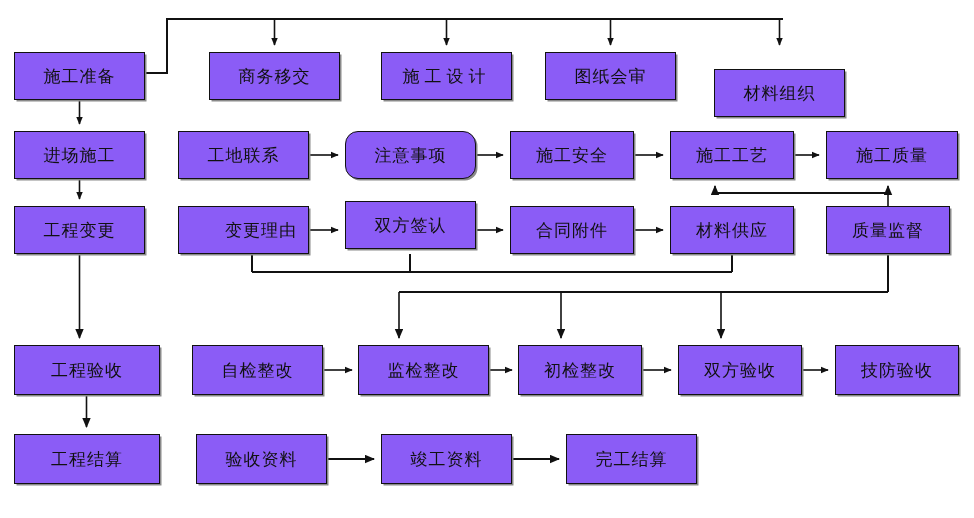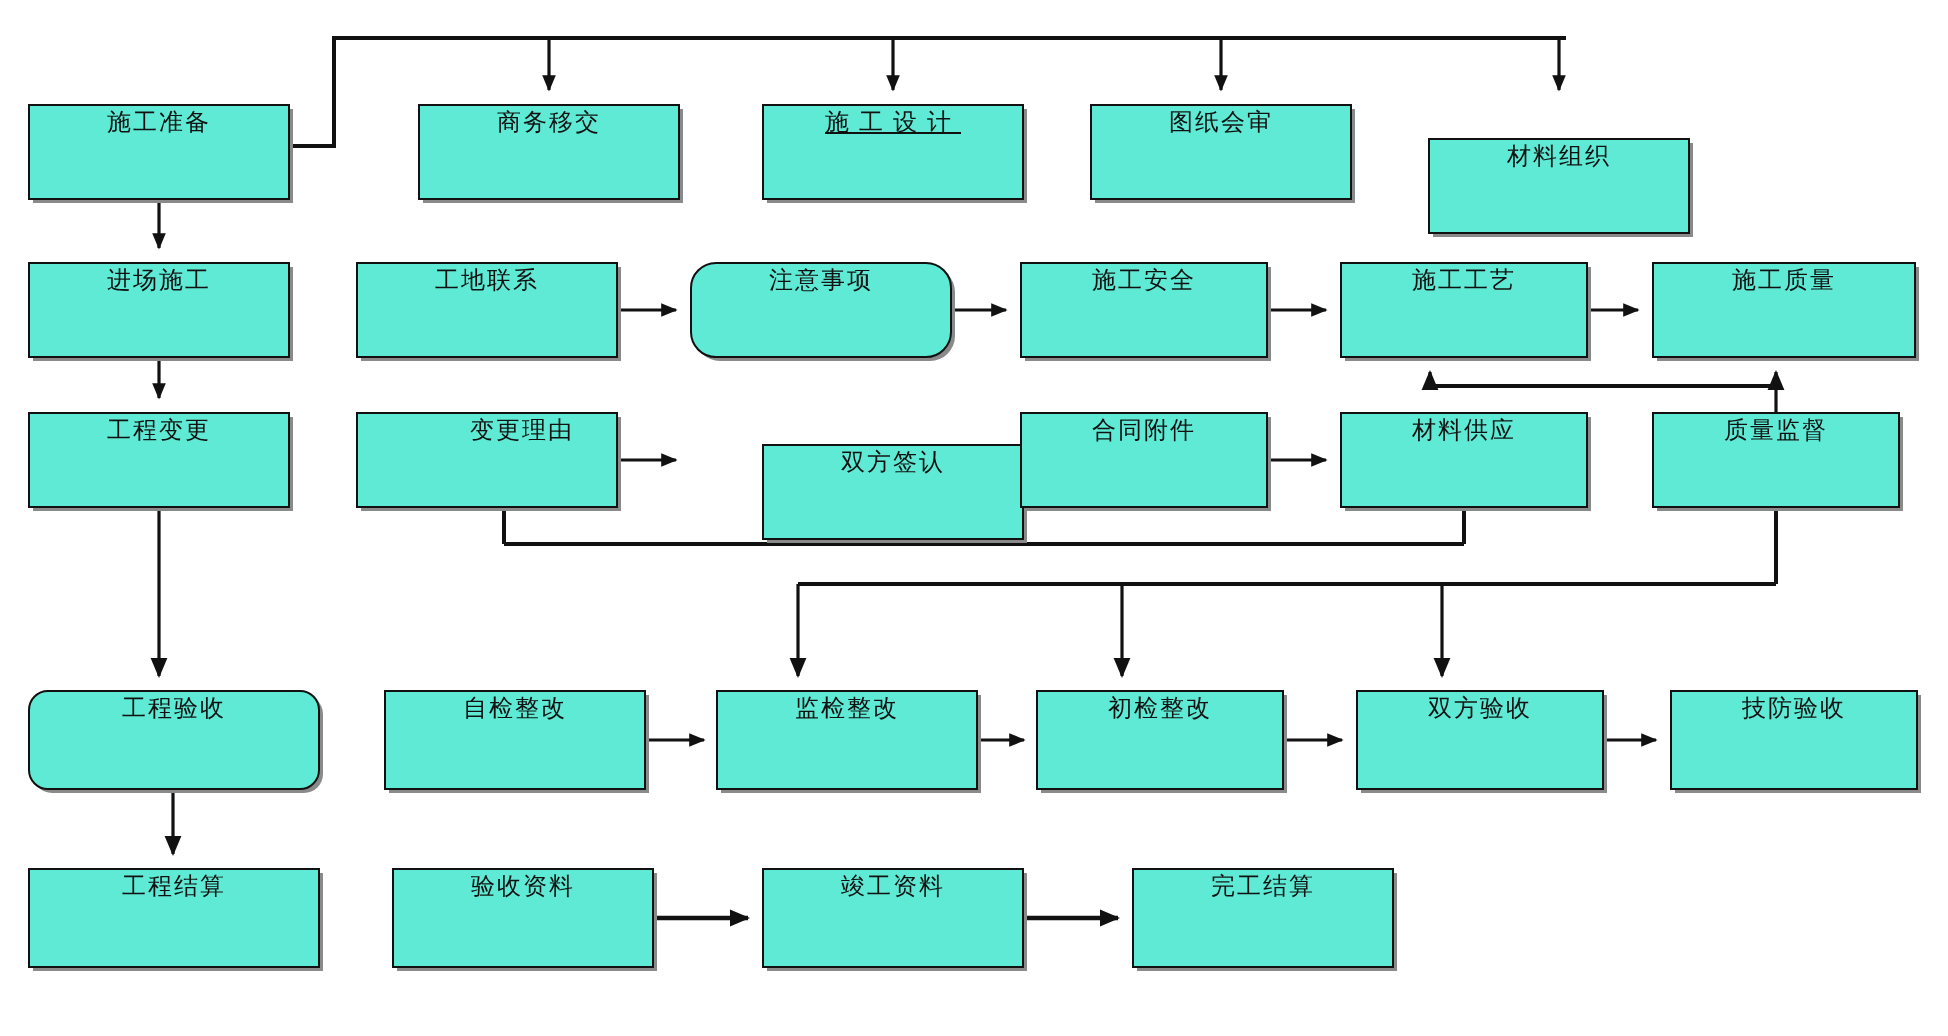--- a/index.html
+++ b/index.html
@@ -1,24 +1,24 @@
 <!DOCTYPE html>
 <html><head>
 <meta charset="utf-8">
 <style>
   html,body{margin:0;padding:0;background:#ffffff;}
   body{font-family:"Liberation Serif","DejaVu Serif",serif;}
   #stage{position:relative;width:974px;height:518px;background:#ffffff;overflow:hidden;}
   #wires{position:absolute;left:0;top:0;width:974px;height:518px;}
-  .node{position:absolute;box-sizing:border-box;background:#5eead4;
+  .node{position:absolute;box-sizing:border-box;background:#8b5cf6;
         border:1.5px solid #111111;
         box-shadow:2px 2px 0 -0.5px #8a8a8a;
-        display:flex;align-items:flex-start;justify-content:center;
-        font-size:12px;color:#111111;letter-spacing:1px;white-space:nowrap;}
-  .node.sp{letter-spacing:5px;text-decoration:underline;}
+        display:flex;align-items:center;justify-content:center;
+        font-size:17px;color:#111111;letter-spacing:1px;white-space:nowrap;}
+  .node.sp{letter-spacing:5px;}
 </style>
 </head>
 <body>
 
 <div id="stage">
 
   <svg id="wires" viewBox="0 0 974 518" xmlns="http://www.w3.org/2000/svg">
     <defs>
       <marker id="ah" markerWidth="9" markerHeight="9" refX="7.4" refY="3.6" orient="auto" markerUnits="userSpaceOnUse">
         <path d="M0,0.2 L8.2,3.6 L0,7.0 z" fill="#111111"></path>
@@ -126,33 +126,33 @@
       </div>
       <div class="node" style="left: 826px; top: 131px; width: 132px; height: 48px;">
         <span>施工质量</span>
       </div>
       <div class="node" style="left: 14px; top: 206px; width: 131px; height: 48px;">
         <span>工程变更</span>
       </div>
       <div class="node" style="left: 178px; top: 206px; width: 131px; height: 48px; padding-left: 35px;">
         <span>变更理由</span>
       </div>
-      <div class="node" style="left: 345px; top: 222px; width: 131px; height: 48px; margin-left: 36px;">
+      <div class="node" style="left: 345px; top: 201px; width: 131px; height: 48px;">
         <span>双方签认</span>
       </div>
       <div class="node" style="left: 510px; top: 206px; width: 124px; height: 48px;">
         <span>合同附件</span>
       </div>
       <div class="node" style="left: 670px; top: 206px; width: 124px; height: 48px;">
         <span>材料供应</span>
       </div>
       <div class="node" style="left: 826px; top: 206px; width: 124px; height: 48px;">
         <span>质量监督</span>
       </div>
-      <div class="node" style="left: 14px; top: 345px; width: 146px; height: 50px; border-radius: 10px;">
+      <div class="node" style="left: 14px; top: 345px; width: 146px; height: 50px;">
         <span>工程验收</span>
       </div>
       <div class="node" style="left: 192px; top: 345px; width: 131px; height: 50px;">
         <span>自检整改</span>
       </div>
       <div class="node" style="left: 358px; top: 345px; width: 131px; height: 50px;">
         <span>监检整改</span>
       </div>
       <div class="node" style="left: 518px; top: 345px; width: 124px; height: 50px;">
         <span>初检整改</span>

